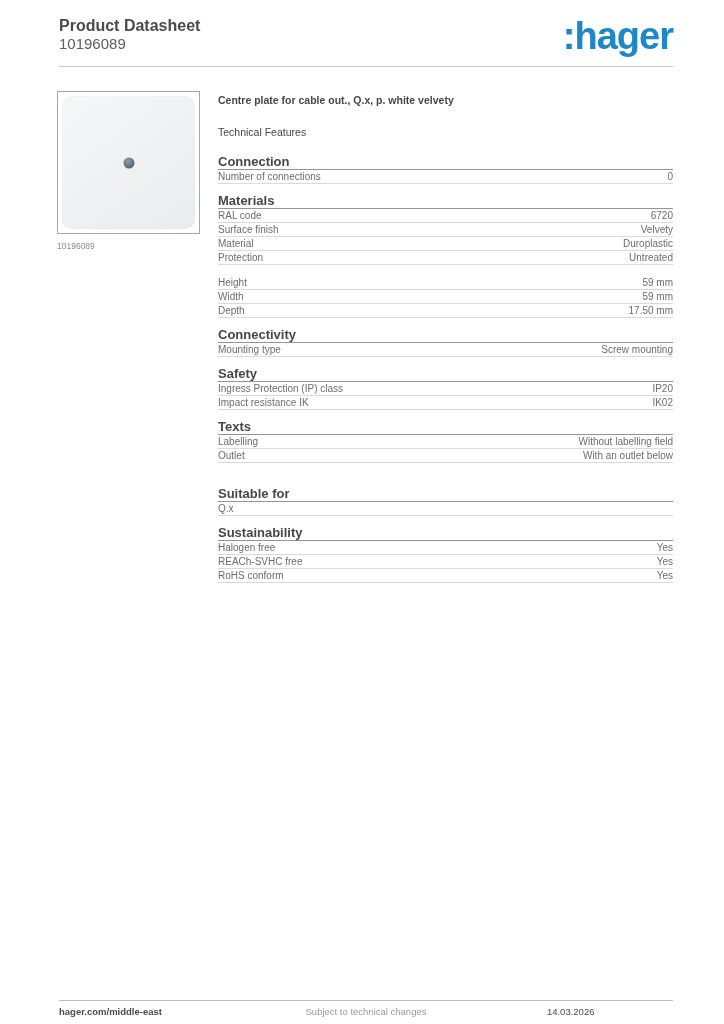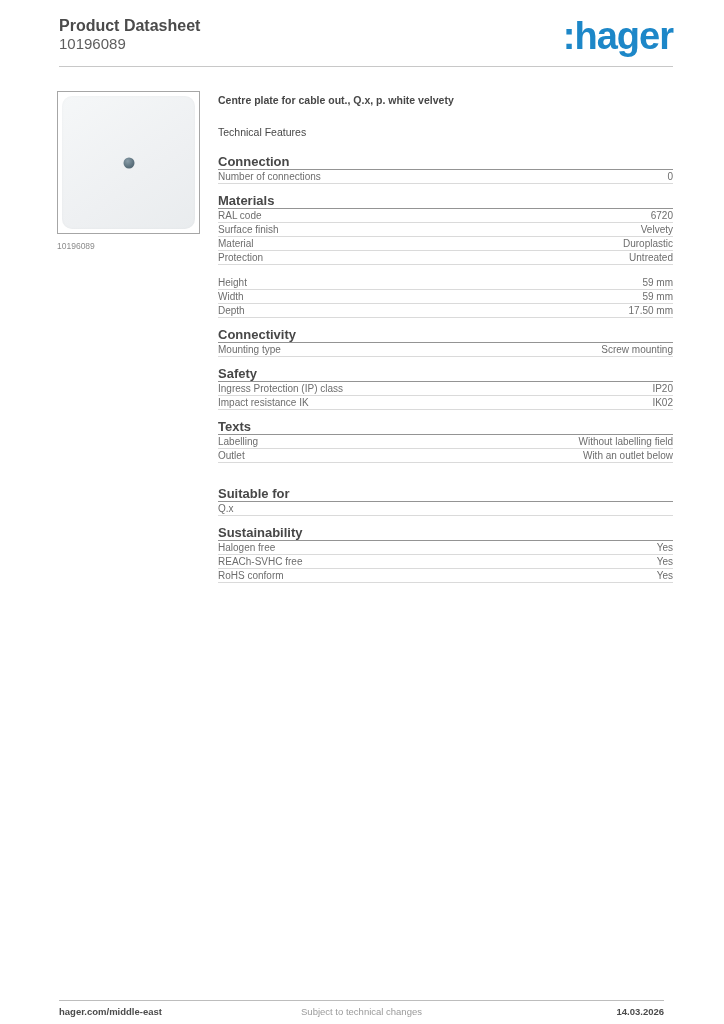--- a/index.html
+++ b/index.html
@@ -70,29 +70,29 @@
     display: flex; justify-content: space-between; align-items: baseline;
     font-size: 10px; line-height: 10px; color: #6d6d6d;
     padding: 2px 0 1px;
     border-bottom: 1px solid #dadada;
   }
   .row-label { text-align: right; white-space: nowrap; }
   .row-value { text-align: right; white-space: nowrap; }
 
   
   .page-footer {
-    position: absolute; top: 1000px; left: 59px; right: 60px;
+    position: absolute; top: 1000px; left: 59px; right: 51px;
     border-top: 1px solid #bdbdbd;
     padding-top: 6px;
     display: flex; align-items: baseline;
     font-size: 9.5px; line-height: 10px;
   }
   .footer-left  { flex: 1; text-align: left;  font-weight: bold; color: #4b4b4b; }
   .footer-center{ flex: 1; text-align: center; color: #9a9a9a; }
-  .footer-right { flex: 1; text-align: right; font-weight: bold; color: #4b4b4b; }
+  .footer-right { flex: 1; text-align: center; font-weight: normal; color: #4b4b4b; }
 </style>
 </head>
 <body>
 
 <div class="page">
 
   <header class="page-header">
     <div>
       <div class="doc-title">Product Datasheet</div>
       <div class="doc-number">10196089</div>

